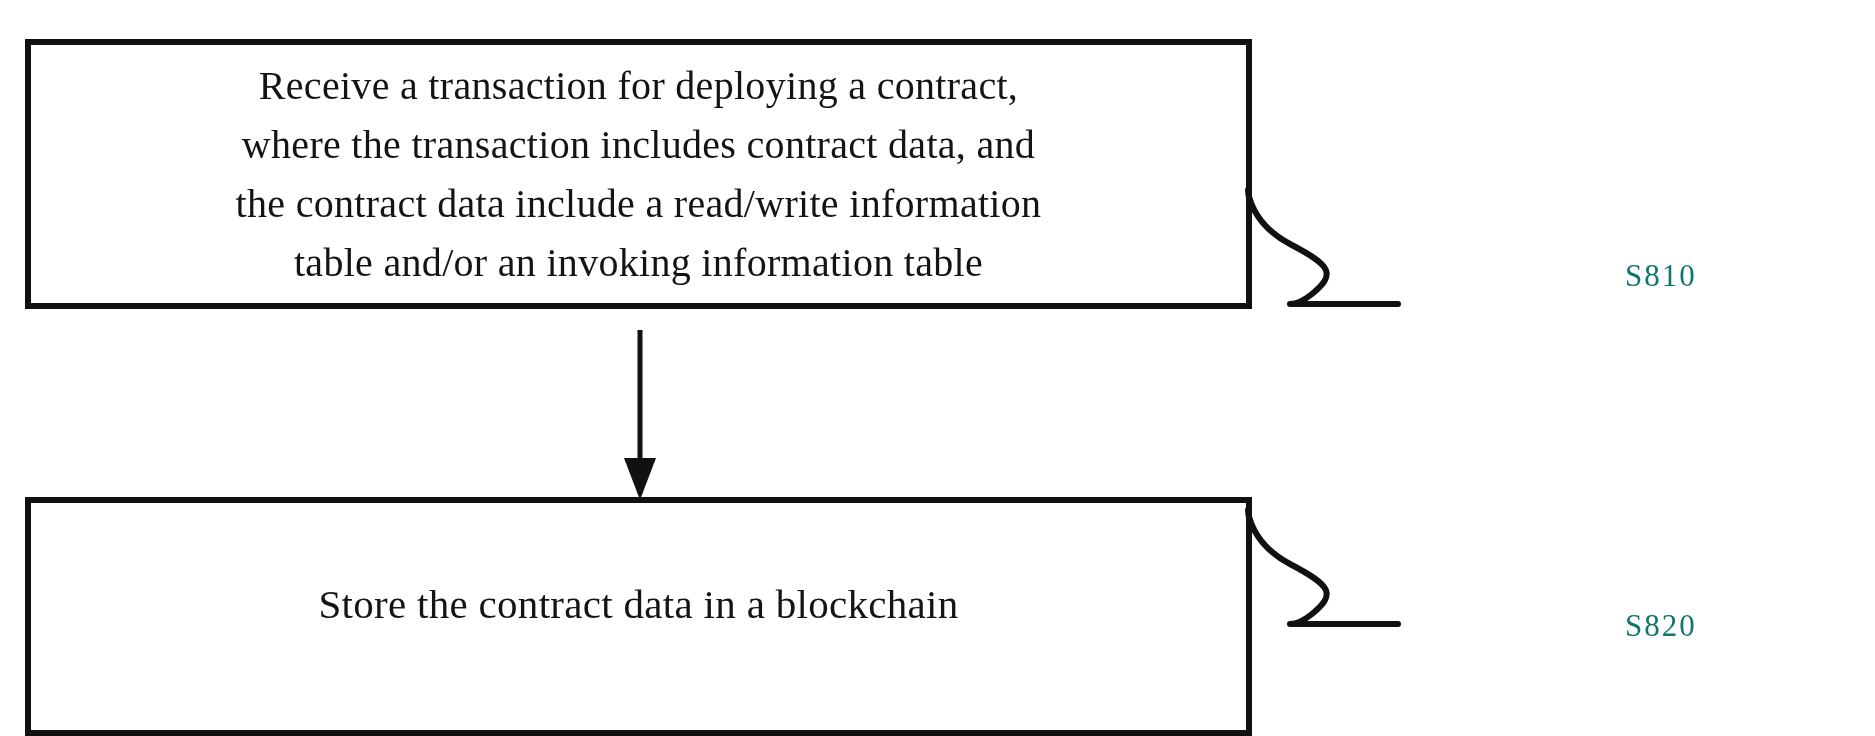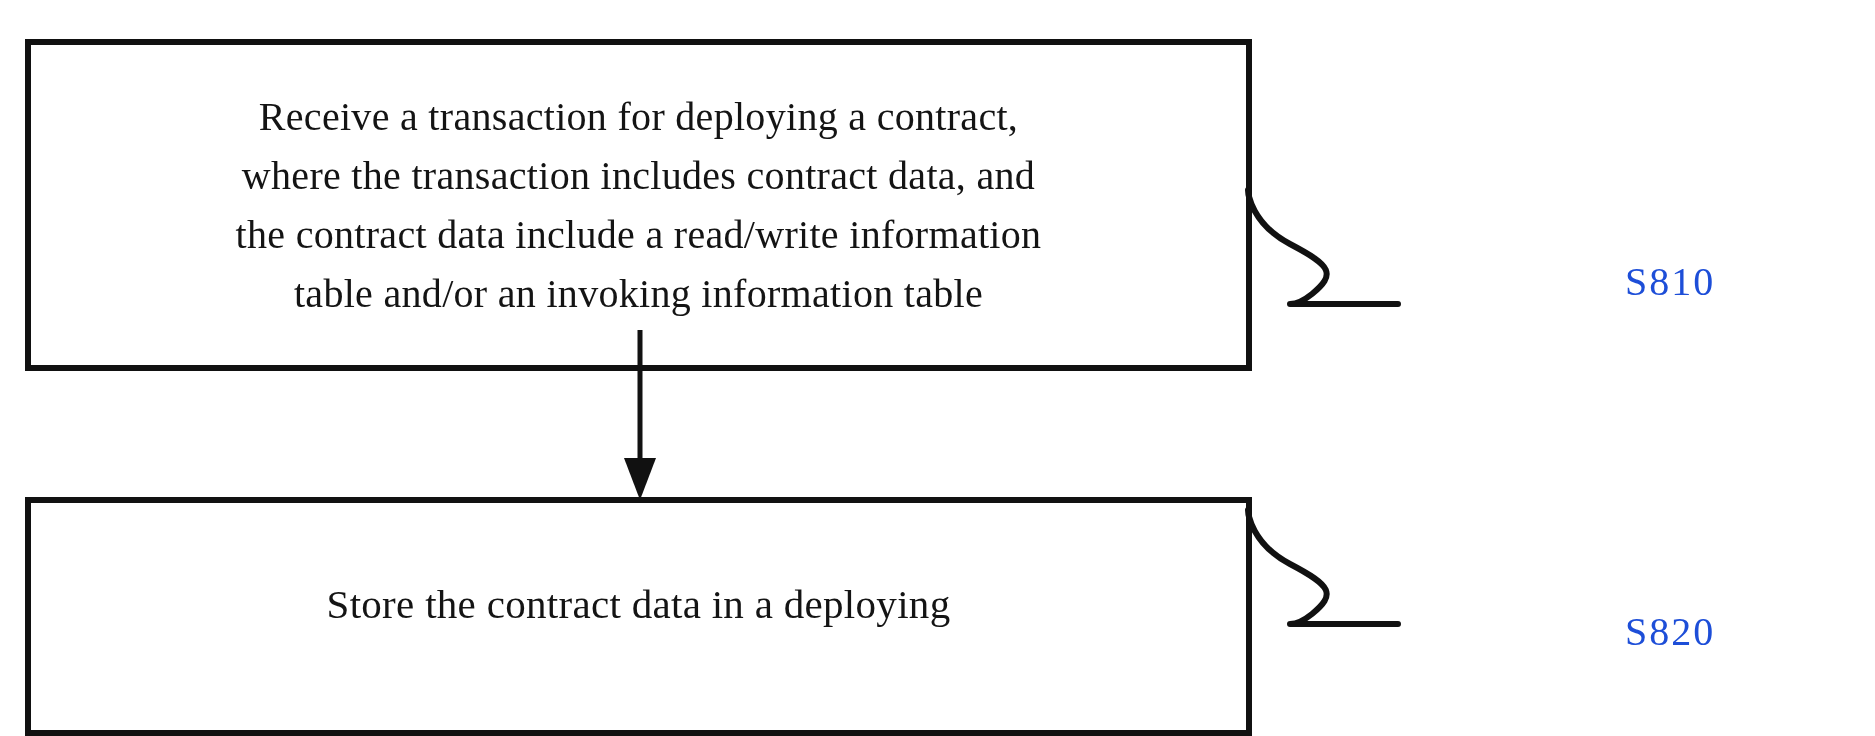--- a/index.html
+++ b/index.html
@@ -24,21 +24,21 @@
     border: 6px solid #111111;
     background: #ffffff;
     display: flex;
     align-items: center;
     justify-content: center;
   }
   #step-box-1 {
     left: 25px;
     top: 39px;
     width: 1227px;
-    height: 332px;
+    height: 270px;
   }
   #step-box-2 {
     left: 25px;
     top: 497px;
     width: 1227px;
     height: 239px;
   }
   .box-text {
     text-align: center;
     font-size: 40px;
@@ -49,23 +49,23 @@
     white-space: pre-line;
     font-weight: 400;
   }
   #step-box-2 .box-text {
     font-size: 41px;
     line-height: 1.4;
     transform: translateY(-12px);
   }
   .step-label {
     position: absolute;
-    font-size: 40px;
+    font-size: 31px;
     letter-spacing: 2px;
-    color: #1d4ed8;
+    color: #0f766e;
     white-space: nowrap;
   }
   #step-label-s810 {
     left: 1625px;
     top: 258px;
   }
   #step-label-s820 {
     left: 1625px;
     top: 565px;
     margin-top: 43px;
@@ -127,21 +127,21 @@
     <line class="arrow-line" x1="40" y1="0" x2="40" y2="140"></line>
     <polygon class="arrow-head" points="24,128 56,128 40,170"></polygon>
   </svg>
 
   <svg id="leader-s810" class="leader-svg" viewBox="0 0 370 120">
     <path class="leader-path" d="M 2 0 C 2 4 6 34 44 54 C 86 76 90 84 66 104 C 56 112 48 114 44 114 L 152 114"></path>
   </svg>
   <div class="step-label" id="step-label-s810">S810</div>
 
   <div class="flow-box" id="step-box-2">
-    <div class="box-text">Store the contract data in a deploying</div>
+    <div class="box-text">Store the contract data in a blockchain</div>
   </div>
 
   <svg id="leader-s820" class="leader-svg" viewBox="0 0 370 120">
     <path class="leader-path" d="M 2 0 C 2 4 6 34 44 54 C 86 76 90 84 66 104 C 56 112 48 114 44 114 L 152 114"></path>
   </svg>
   <div class="step-label" id="step-label-s820">S820</div>
 
 </div>
 
 </body></html>

